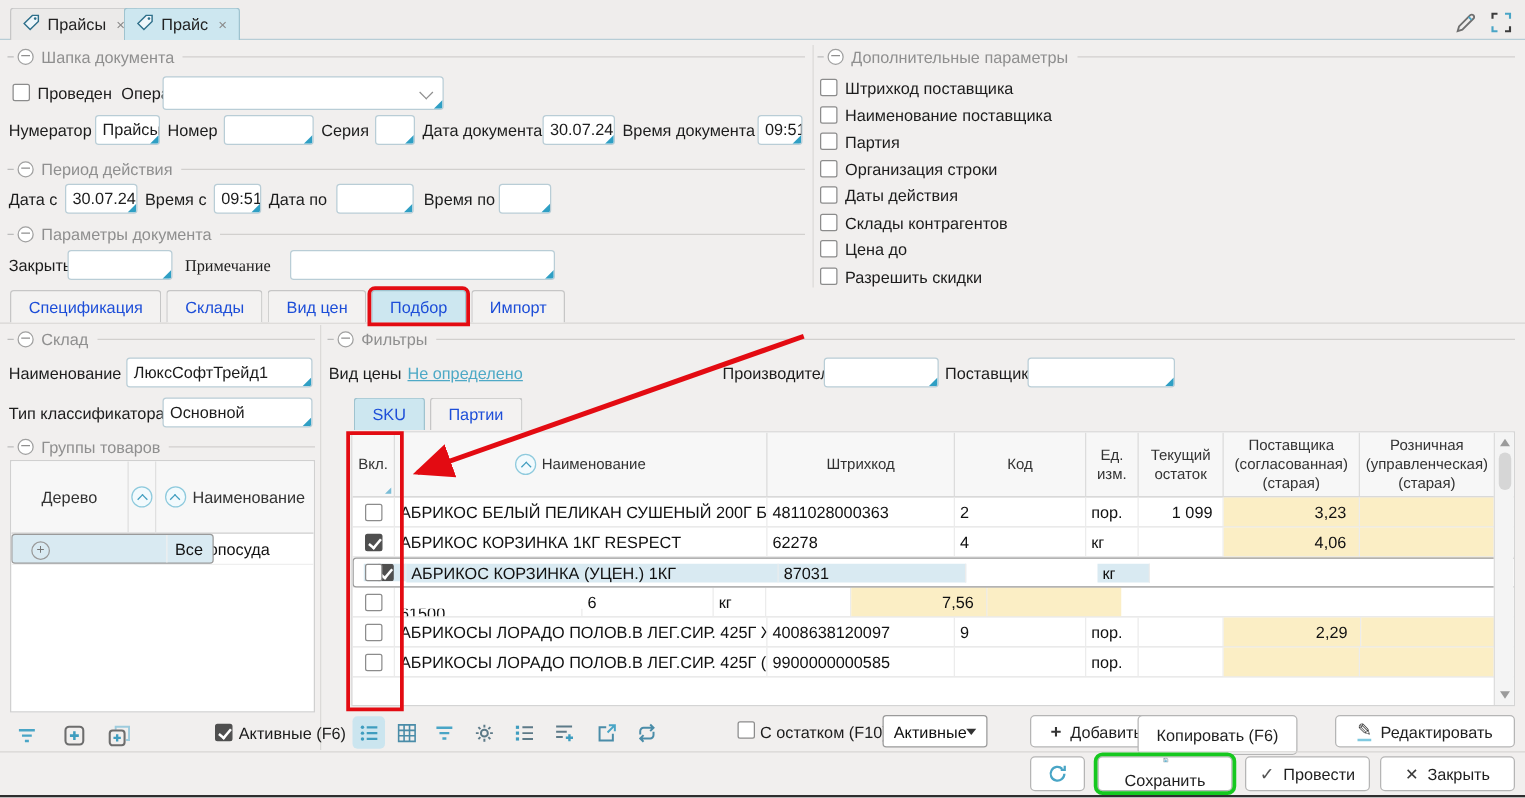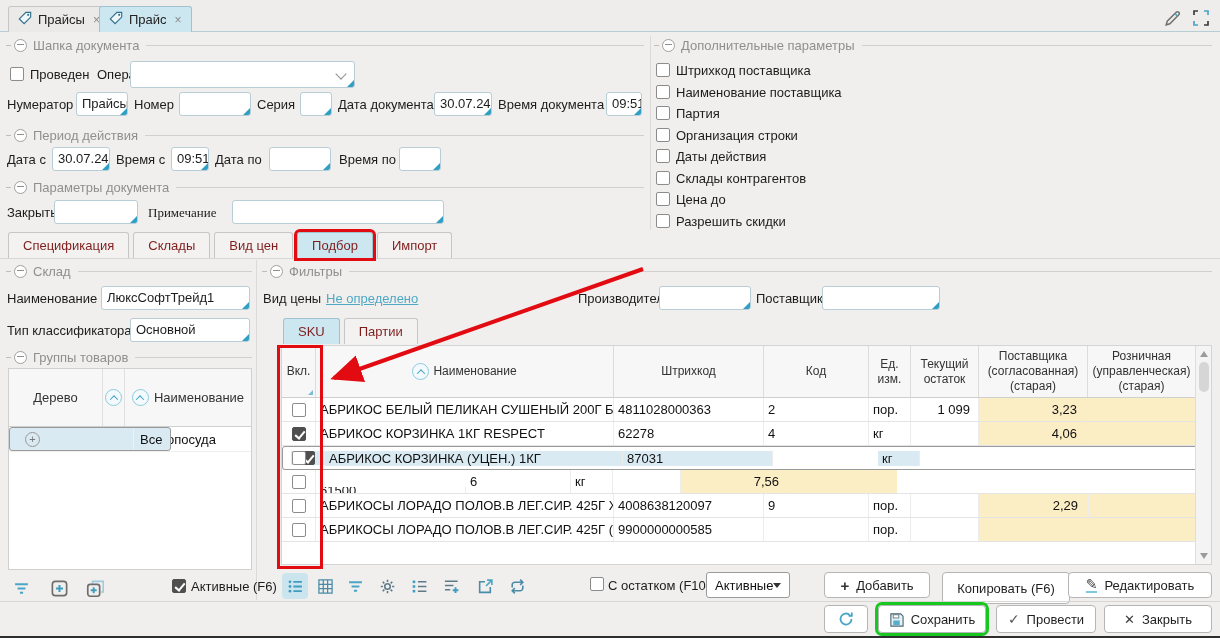--- a/index.html
+++ b/index.html
@@ -23,21 +23,21 @@
   .inp{position:absolute;background:#fff;border:1px solid #b9cdd6;border-radius:3px;box-sizing:border-box;height:24px;line-height:22px;padding:0 5px;font-size:13px;color:#1c1c1c;overflow:hidden;white-space:nowrap;}
   .inp::after{content:"";position:absolute;right:0;bottom:0;width:0;height:0;border-style:solid;border-width:0 0 7px 7px;border-color:transparent transparent #2f9fc4 transparent;}
   .chevd{position:absolute;right:9px;top:8px;width:7px;height:7px;border-right:1.6px solid #909090;border-bottom:1.6px solid #909090;transform:rotate(45deg);}
   .linktxt{position:absolute;color:#4ea9c6;font-size:13px;text-decoration:underline;cursor:pointer;white-space:nowrap;}
   
   .cb{position:absolute;width:14px;height:14px;border:1px solid #8c8c8c;border-radius:2px;background:#fff;box-sizing:border-box;cursor:pointer;}
   .cb.checked{background:#4f4f4f;border-color:#4f4f4f;}
   .cb.checked::after{content:"";position:absolute;left:4px;top:1px;width:4px;height:8px;border:solid #fff;border-width:0 2px 2px 0;transform:rotate(40deg);}
   
   .dtabs{position:absolute;left:8px;top:232px;display:flex;gap:4px;z-index:4;}
-  .dtab{height:26px;display:flex;align-items:center;padding:0 14px;background:#f3f2f1;border:1px solid #c6c6c6;border-bottom:none;border-radius:3px 3px 0 0;font-size:13px;color:#7f1d1d;box-sizing:border-box;cursor:pointer;}
+  .dtab{height:26px;display:flex;align-items:center;padding:0 14px;background:#f3f2f1;border:1px solid #c6c6c6;border-bottom:none;border-radius:3px 3px 0 0;font-size:13px;color:#1d4ed8;box-sizing:border-box;cursor:pointer;}
   .dtab.active{background:#cde7f0;border-color:#9fc3cf;}
   .dtab.anno{outline:3px solid #e30b12;outline-offset:0px;}
   .stabs{position:absolute;left:283px;top:318px;display:flex;gap:4px;z-index:4;}
   .hline{position:absolute;height:1px;background:#d8d6d4;}
   .vline{position:absolute;width:1px;background:#dcdad8;}
   
   .sort{width:15px;height:15px;border-radius:50%;border:1px solid #8ecadd;background:#f2fafd;display:inline-flex;align-items:center;justify-content:center;flex:none;}
   .sort i{display:block;width:5px;height:5px;border-left:1.7px solid #3f9dbf;border-top:1.7px solid #3f9dbf;transform:rotate(45deg) translate(1px,1px);}
   
   #tree{position:absolute;left:8px;top:368px;width:244px;height:202px;background:#fff;border:1px solid #d0d0d0;box-sizing:border-box;overflow:hidden;}
@@ -63,21 +63,21 @@
   .gc .cbx{position:relative;margin:0 auto;}
   
   .vsb{position:absolute;right:0;top:0;width:16px;height:218px;background:#f4f4f4;border-left:1px solid #ddd;box-sizing:border-box;}
   .vsb .up{position:absolute;top:5px;left:4px;width:0;height:0;border-left:4px solid transparent;border-right:4px solid transparent;border-bottom:6px solid #9b9b9b;}
   .vsb .dn{position:absolute;bottom:5px;left:4px;width:0;height:0;border-left:4px solid transparent;border-right:4px solid transparent;border-top:6px solid #9b9b9b;}
   .vsb .th{position:absolute;top:16px;left:2.5px;width:10px;height:30px;background:#d6d6d6;border-radius:5px;}
   
   .icobtn{position:absolute;width:26px;height:26px;border-radius:4px;display:flex;align-items:center;justify-content:center;cursor:pointer;}
   .icobtn.active{background:#cbe5ef;}
   .btn{position:absolute;display:flex;align-items:center;justify-content:center;gap:7px;background:#fff;border:1px solid #b5b5b5;border-radius:4px;font-size:13px;color:#1f1f1f;box-sizing:border-box;cursor:pointer;}
-  .btn.green-anno{outline:3px solid #16c81f;}
+  .btn.green-anno{outline:3px solid #16c81f;flex-direction:column;}
   .sel{position:absolute;background:#fff;border:1px solid #9a9a9a;border-radius:3px;box-sizing:border-box;font-size:13px;color:#111;display:flex;align-items:center;padding:0 8px;cursor:pointer;}
   .sel .tri{position:absolute;right:8px;top:10px;width:0;height:0;border-left:4px solid transparent;border-right:4px solid transparent;border-top:5px solid #333;}
   .editpen{font-size:14px;color:#3a3a3a;border-bottom:2px solid #7fc9e0;line-height:13px;}
   .xmark{color:#3a3a3a;font-size:13px;}
   .chk{color:#555;font-size:14px;}
   .plus{color:#333;font-size:15px;font-weight:bold;}
   
   .anno-box{position:absolute;border:3px solid #e30b12;z-index:49;pointer-events:none;}
   #arrow-svg{position:absolute;left:0;top:0;z-index:48;pointer-events:none;}
 </style>
@@ -498,21 +498,21 @@
   <span class="cb" style="left:590px;top:577px;"></span>
   <span class="lbl" style="left:608px;top:578px;">С остатком (F10)</span>
   <div class="sel" style="left:706px;top:572px;width:84px;height:26px;">
     <span>Активные</span>
       <span class="tri"></span>
   </div>
   <div class="btn" style="left:824px;top:572px;width:106px;height:26px;">
     <span class="plus">+</span>
       <span>Добавить</span>
   </div>
-  <div class="btn" style="left:942px;top:572px;width:128px;height:32px;">
+  <div class="btn" style="left:910px;top:572px;width:128px;height:32px;">
     <span>Копировать (F6)</span>
   </div>
   <div class="btn" style="left:1068px;top:572px;width:144px;height:26px;">
     <span class="editpen">✎</span>
       <span>Редактировать</span>
   </div>
 
   <div class="hline" style="left:0;top:601px;width:1220px;"></div>
   <div class="btn" style="left:824px;top:605px;width:44px;height:28px;">
     <svg width="16" height="16" viewBox="0 0 16 16" fill="none">

